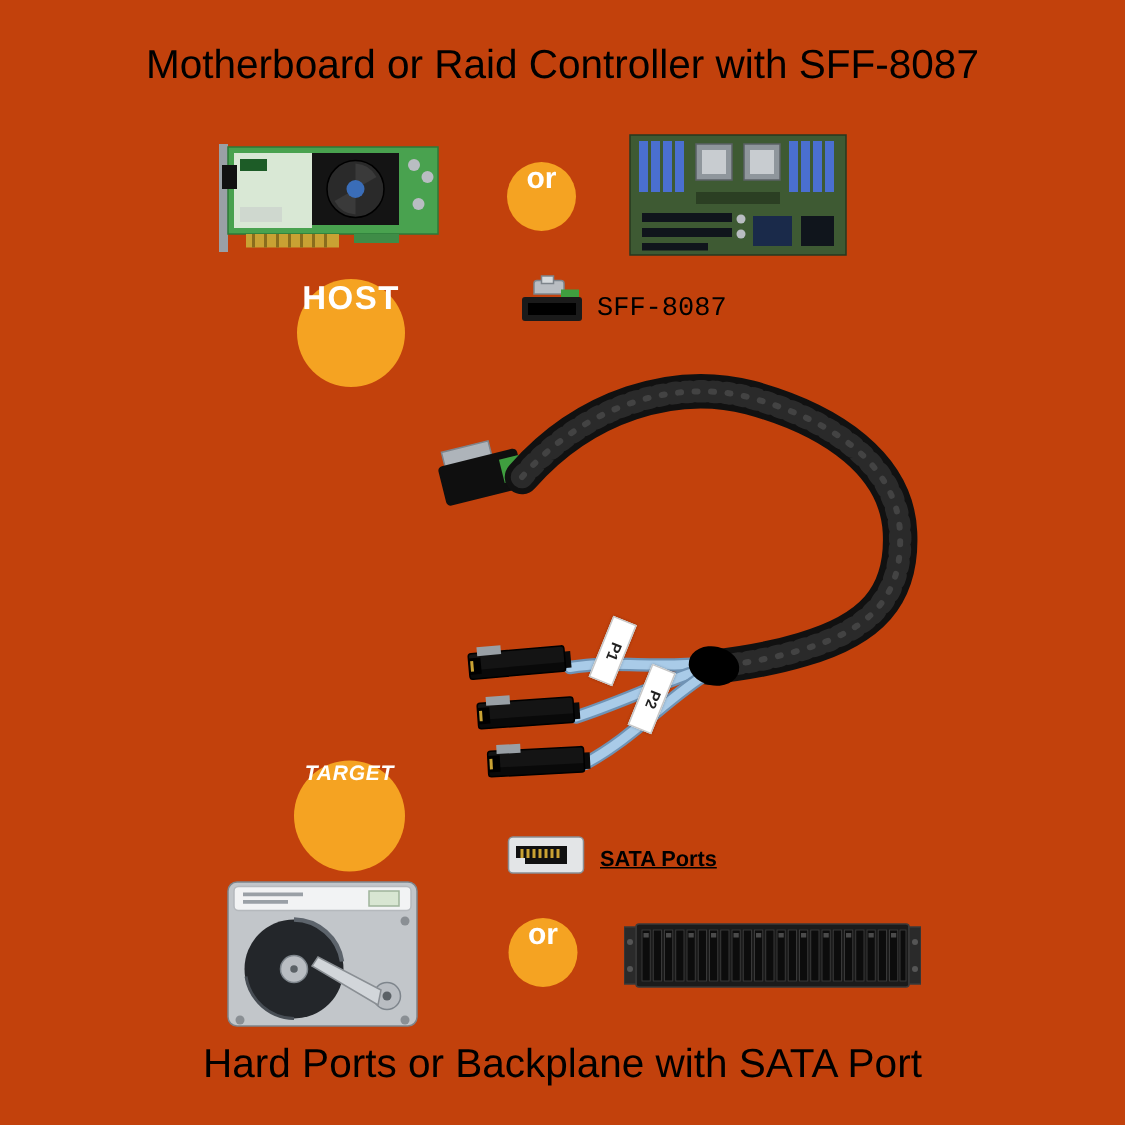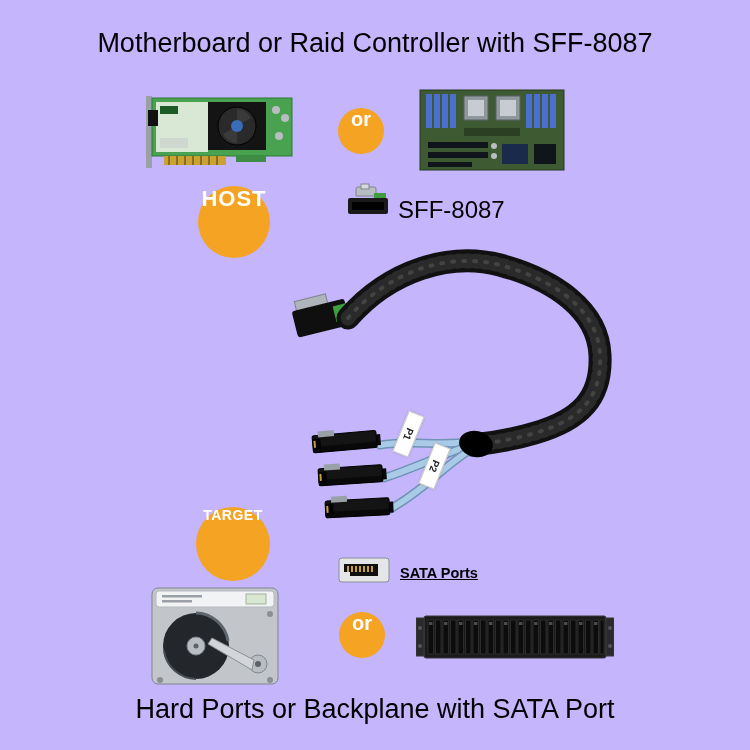--- a/index.html
+++ b/index.html
@@ -4,38 +4,38 @@
 <style>
   :root{
     --accent-orange:#F5A322;
     --badge-text:#FFFFFF;
     --title-text:#000000;
     --cable-blue:#A9CBE8;
     --cable-sleeve:#111111;
   }
   html,body{margin:0;padding:0;background:#fff;}
   .canvas{
-    position:relative;width:750px;height:750px;background:#c4b5fd;overflow:hidden;
+    position:relative;width:750px;height:750px;background:#c2410c;overflow:hidden;
     font-family:"Liberation Sans", sans-serif;
   }
   .abs{position:absolute;}
   .title{
     position:absolute;left:0;width:750px;text-align:center;
     font-size:27px;font-weight:400;color:var(--title-text);margin:0;
   }
   .badge{
     position:absolute;border-radius:50%;background:var(--accent-orange);
     color:var(--badge-text);display:flex;justify-content:center;
     font-weight:bold;
   }
   .badge-or{width:46px;height:46px;font-size:20px;}
   .badge-host{width:72px;height:72px;font-size:22px;letter-spacing:1px;}
   .badge-target{width:74px;height:74px;font-size:14px;letter-spacing:0.5px;}
   .small-label{position:absolute;color:#000;}
-  .sff-label{font-size:24px;top:196px;left:398px;}
+  .sff-label{font-size:18px;top:196px;left:398px;font-family:Liberation Mono, monospace;}
   .sata-label{font-size:14.5px;font-weight:bold;top:565px;left:400px;text-decoration:underline;}
   .cable-wrap{position:absolute;left:250px;top:240px;width:390px;height:305px;}
   .cable-tag{
     position:absolute;width:15px;height:42px;background:#fff;border:1px solid #c6c6c6;
     transform:rotate(22deg);display:flex;align-items:center;justify-content:center;
     box-shadow:0 0 2px rgba(0,0,0,0.25);
   }
   .cable-tag span{
     writing-mode:vertical-rl;font-size:10px;font-weight:bold;color:#222;
   }
@@ -152,21 +152,21 @@
     </svg>
 
     <div class="cable-tag" style="left:150px;top:172px;">
       <span>P1</span>
     </div>
     <div class="cable-tag" style="left:176px;top:204px;">
       <span>P2</span>
     </div>
   </div>
 
-  <div class="badge badge-target" style="left:196px;top:507px;">
+  <div class="badge badge-target" style="left:196px;top:507px;font-style:italic;">
     <span>TARGET</span>
   </div>
 
   <svg class="abs" style="left:338px;top:557px;" width="52" height="26" viewBox="0 0 52 26">
     <rect x="1" y="1" width="50" height="24" rx="3" fill="#e3e5e7" stroke="#8a8f94"></rect>
     <path d="M6 7 H40 V19 H12 V15 H6 Z" fill="#101010"></path>
     <rect x="9" y="9" width="2" height="6" fill="#c9a233"></rect>
     <rect x="13" y="9" width="2" height="6" fill="#c9a233"></rect>
     <rect x="17" y="9" width="2" height="6" fill="#c9a233"></rect>
     <rect x="21" y="9" width="2" height="6" fill="#c9a233"></rect>

